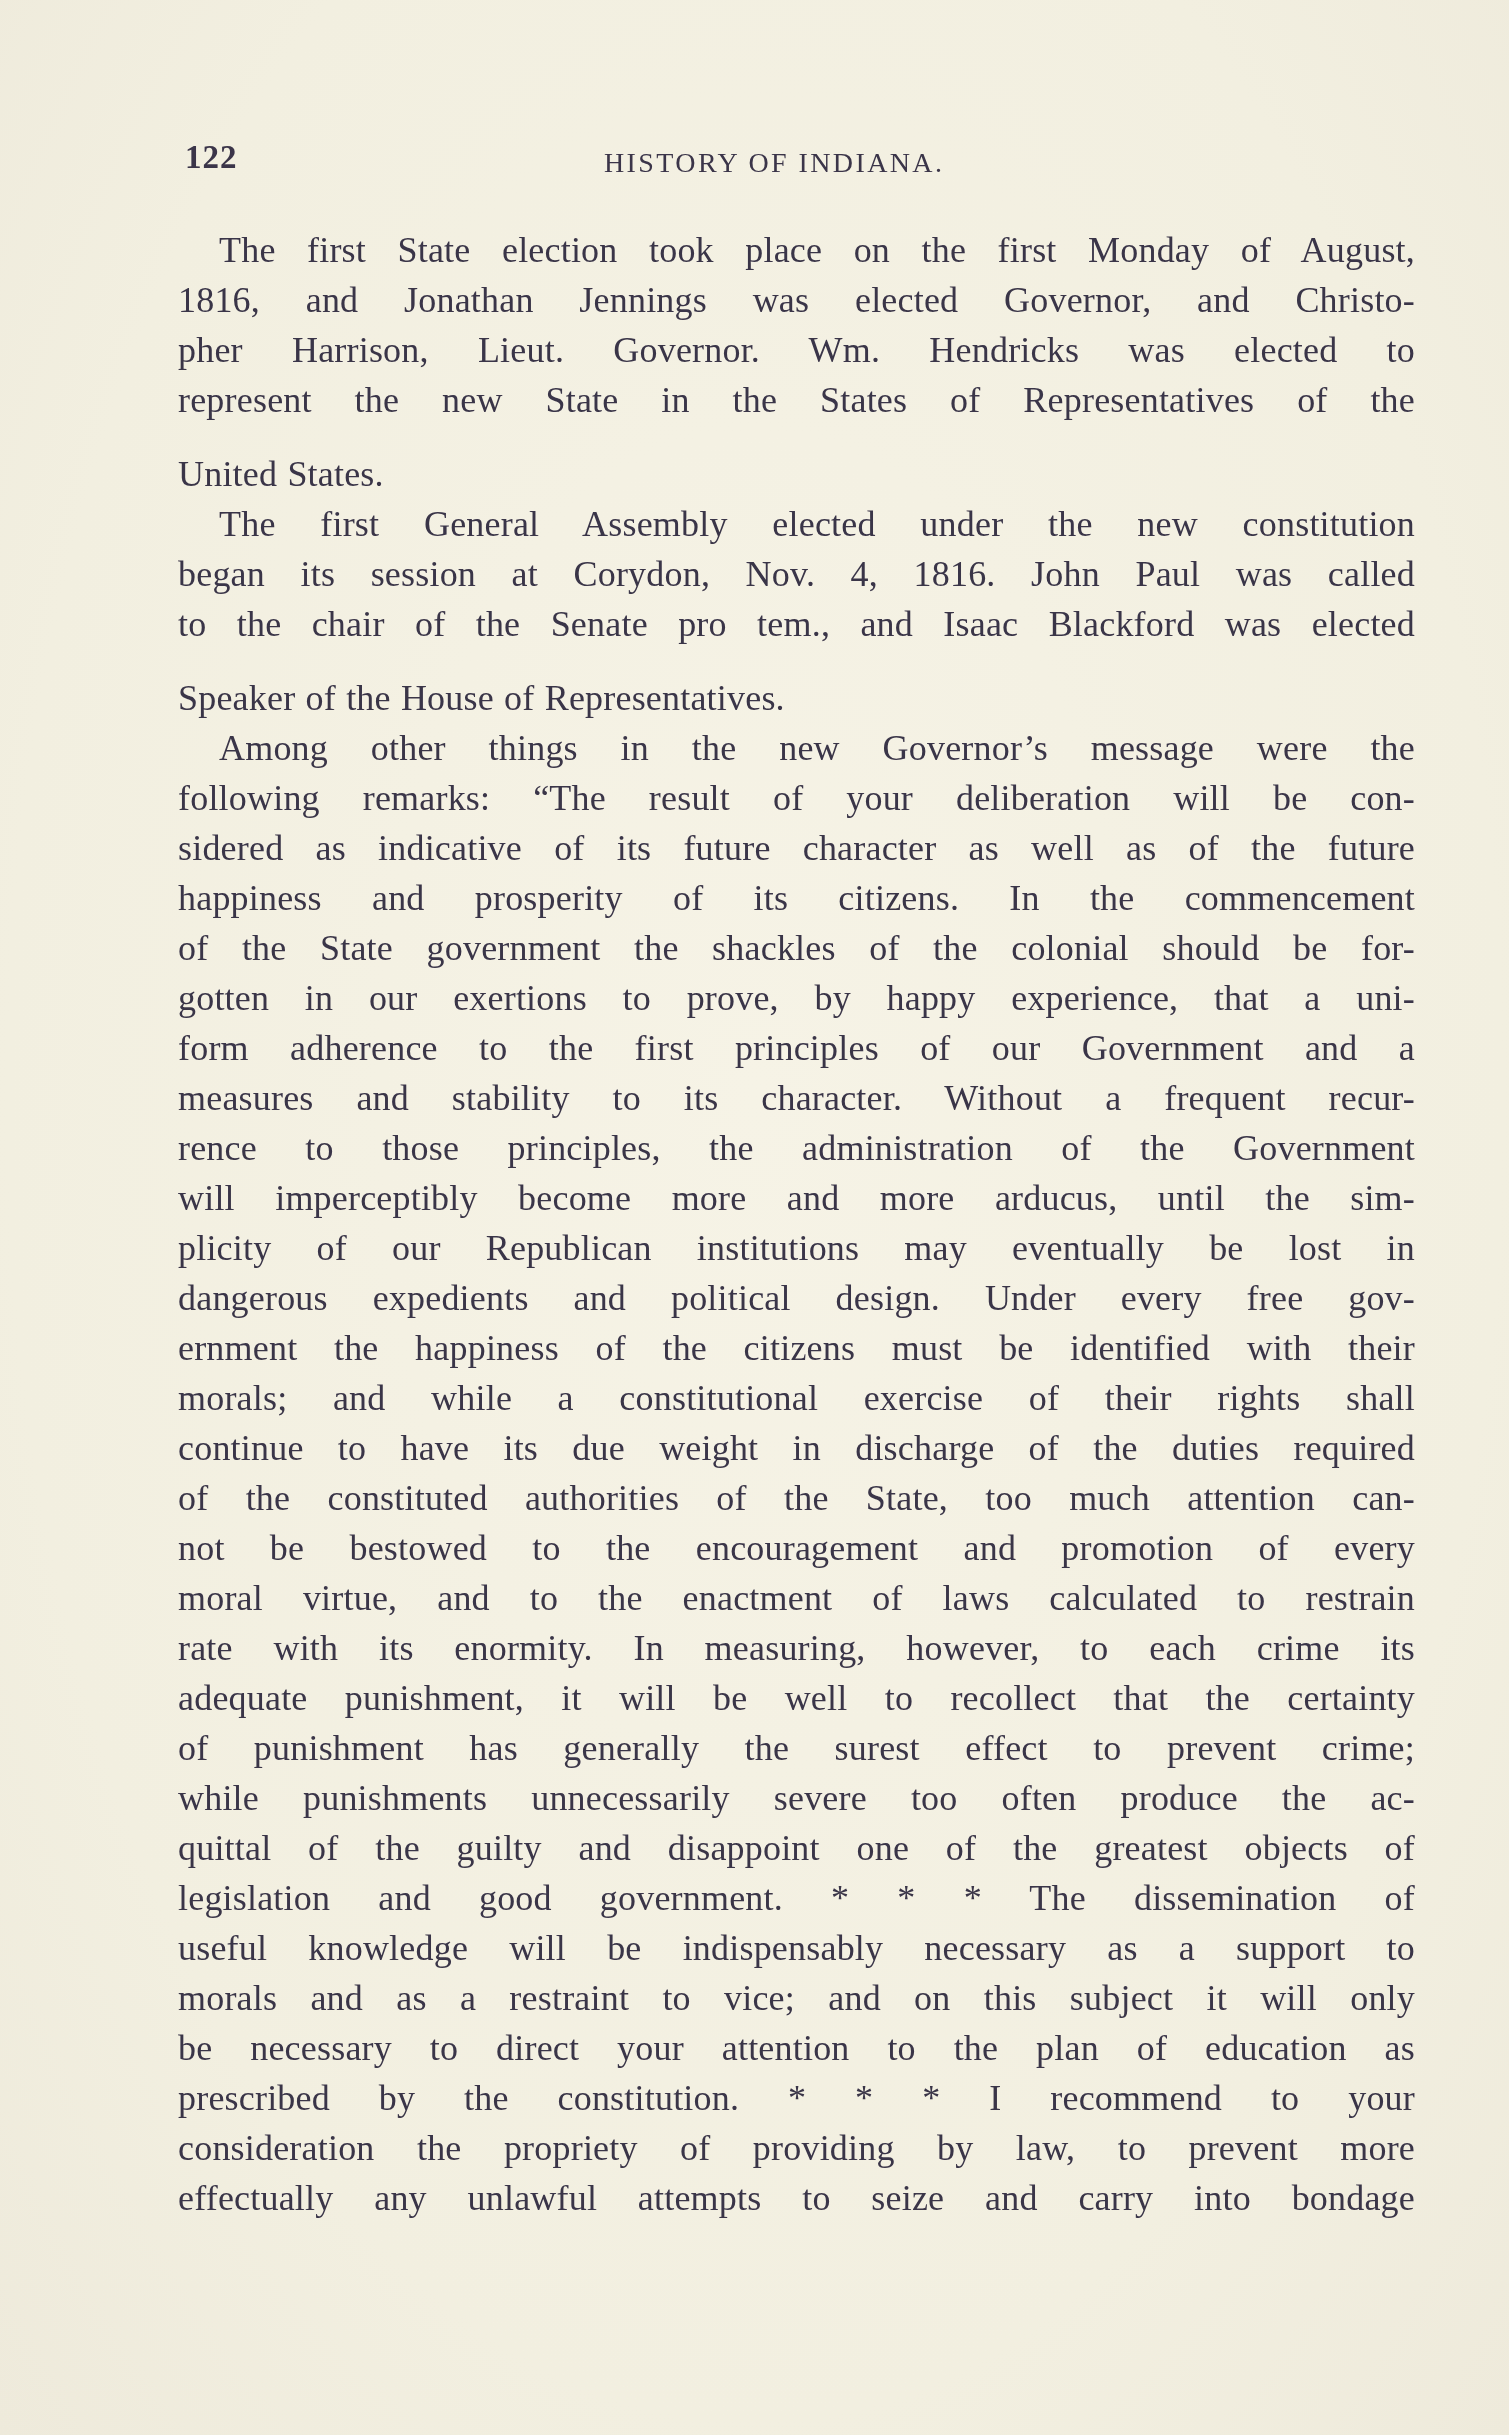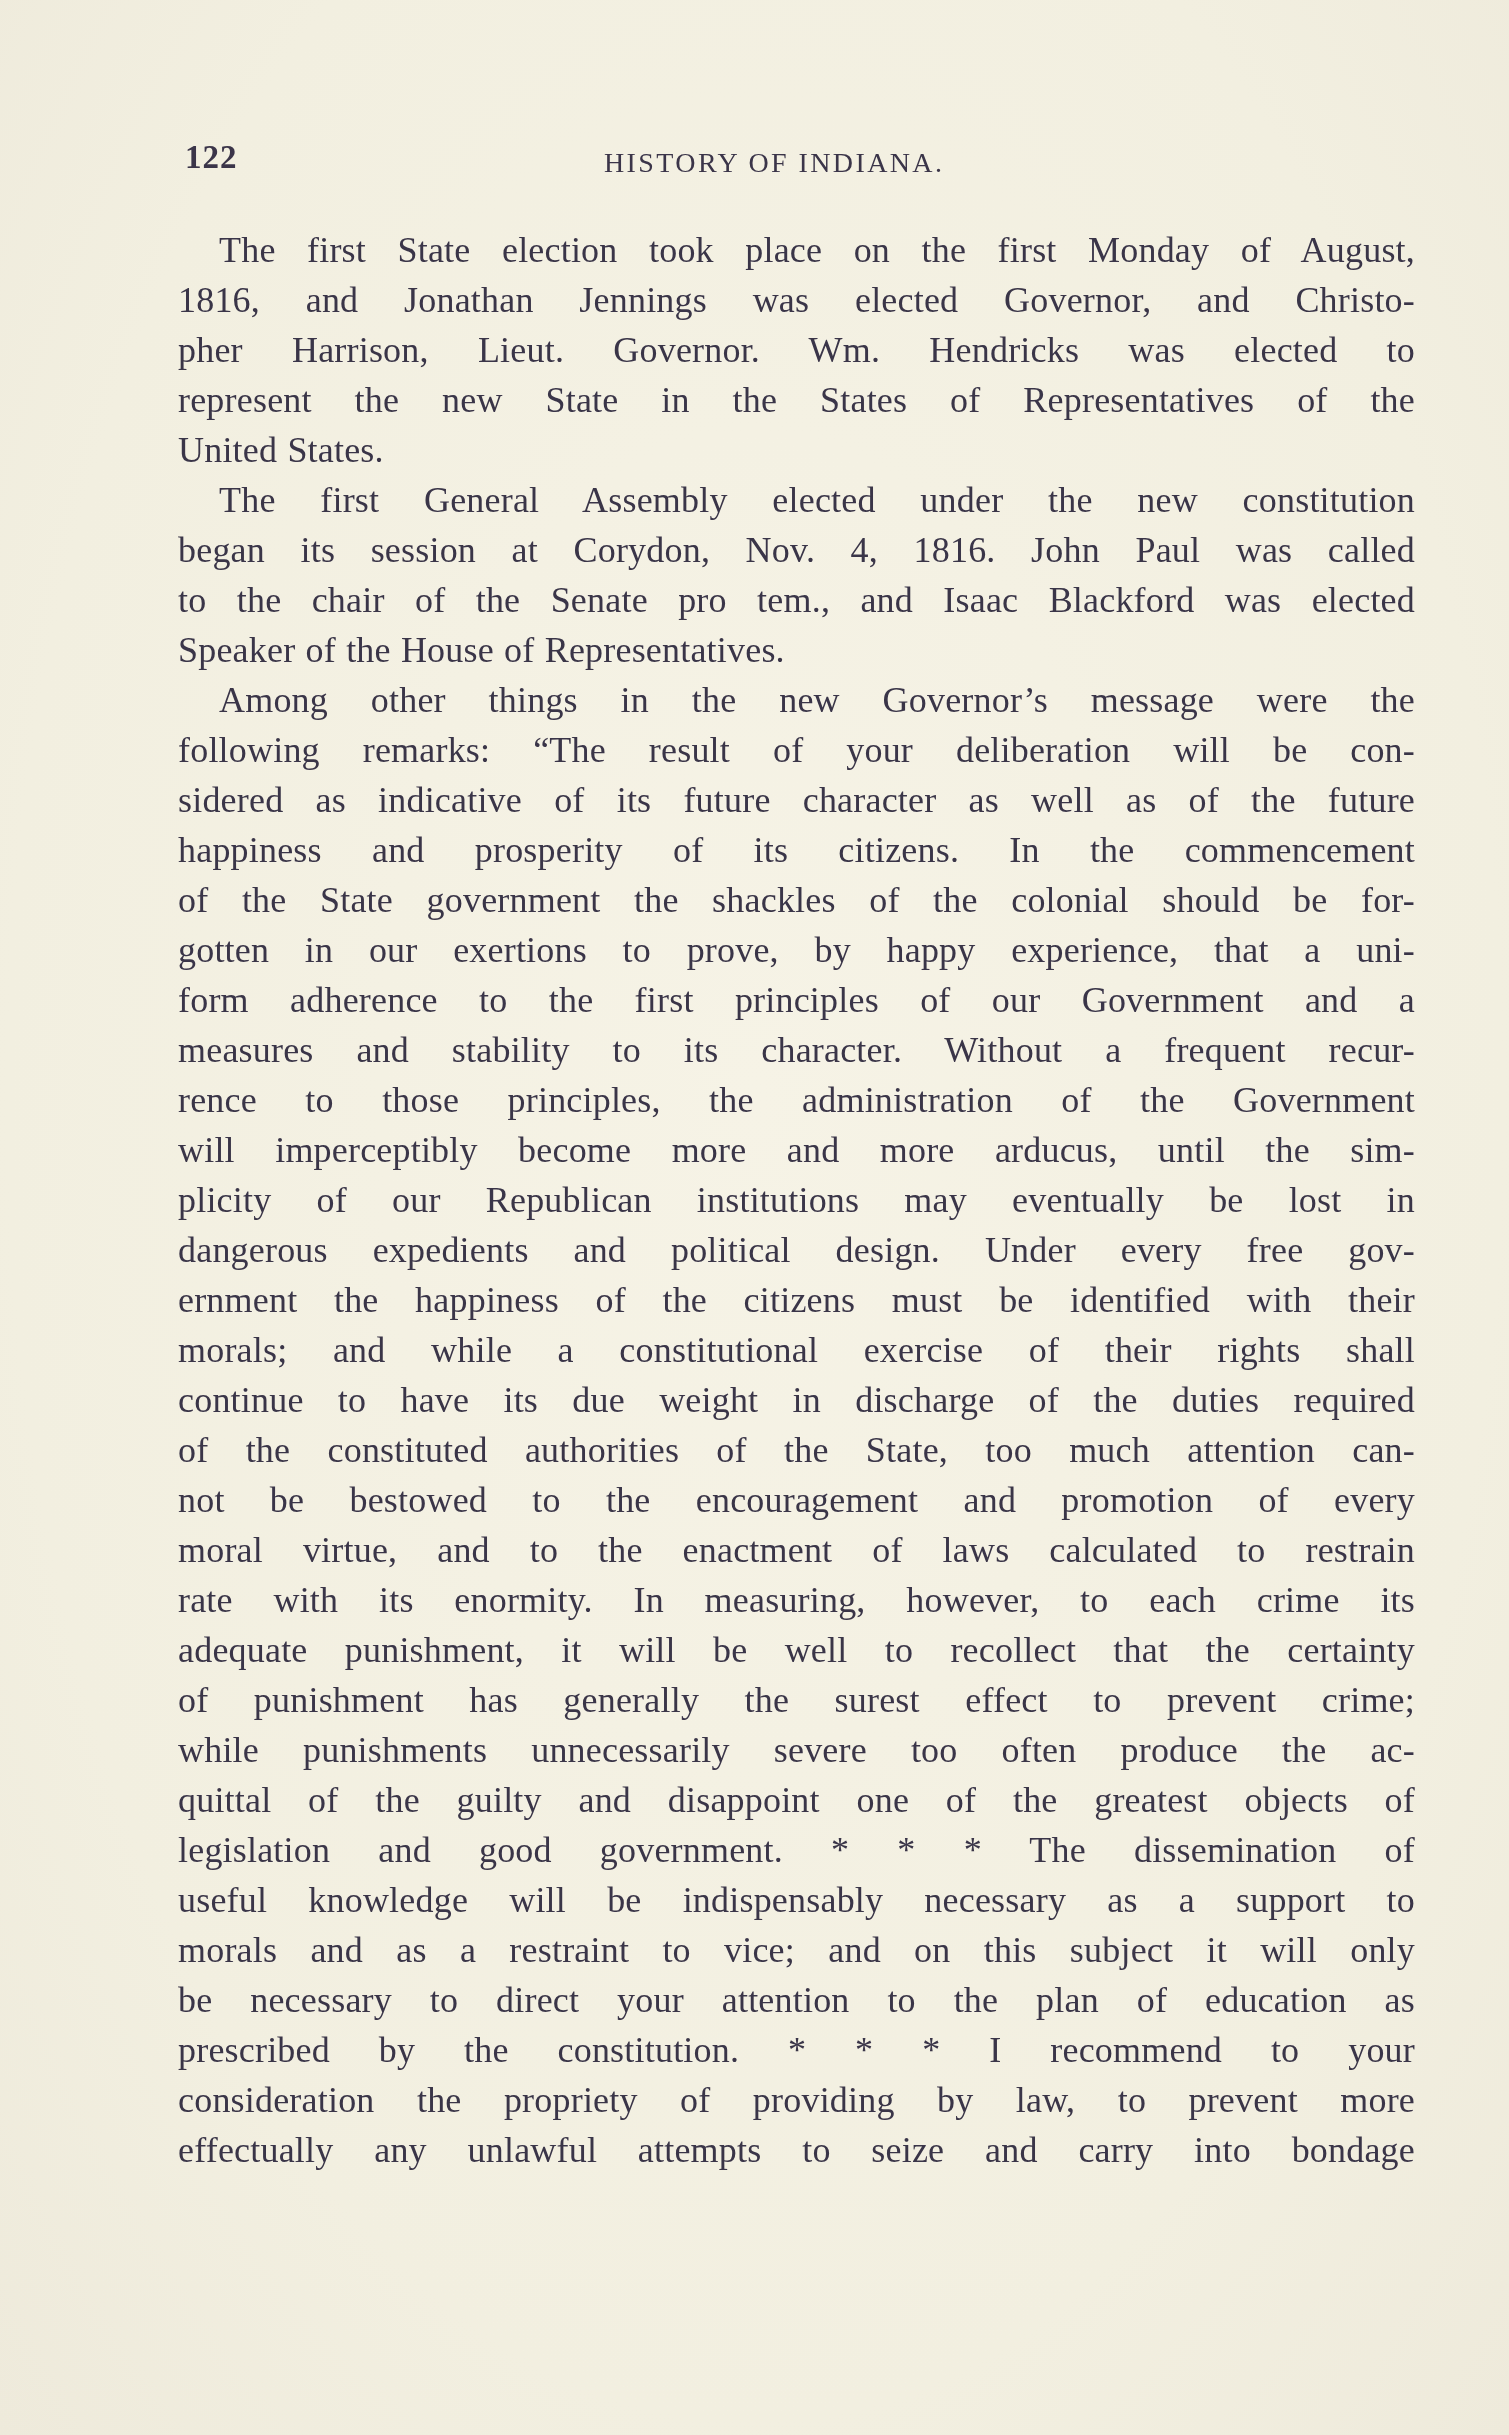--- a/index.html
+++ b/index.html
@@ -63,20 +63,21 @@
       text-align: justify;
       text-align-last: justify;
       letter-spacing: 0.2px;
       word-spacing: 1px;
     }
     .line.indent {
       padding-left: 41px;
     }
     .line.last {
       text-align-last: left;
+      margin-top: 24px;
     }
   </style>
 </head>
 <body>
 
 <div class="page">
 
   <div class="header">
     <span class="page-number">122</span>
     <span class="running-head">HISTORY OF INDIANA.</span>

